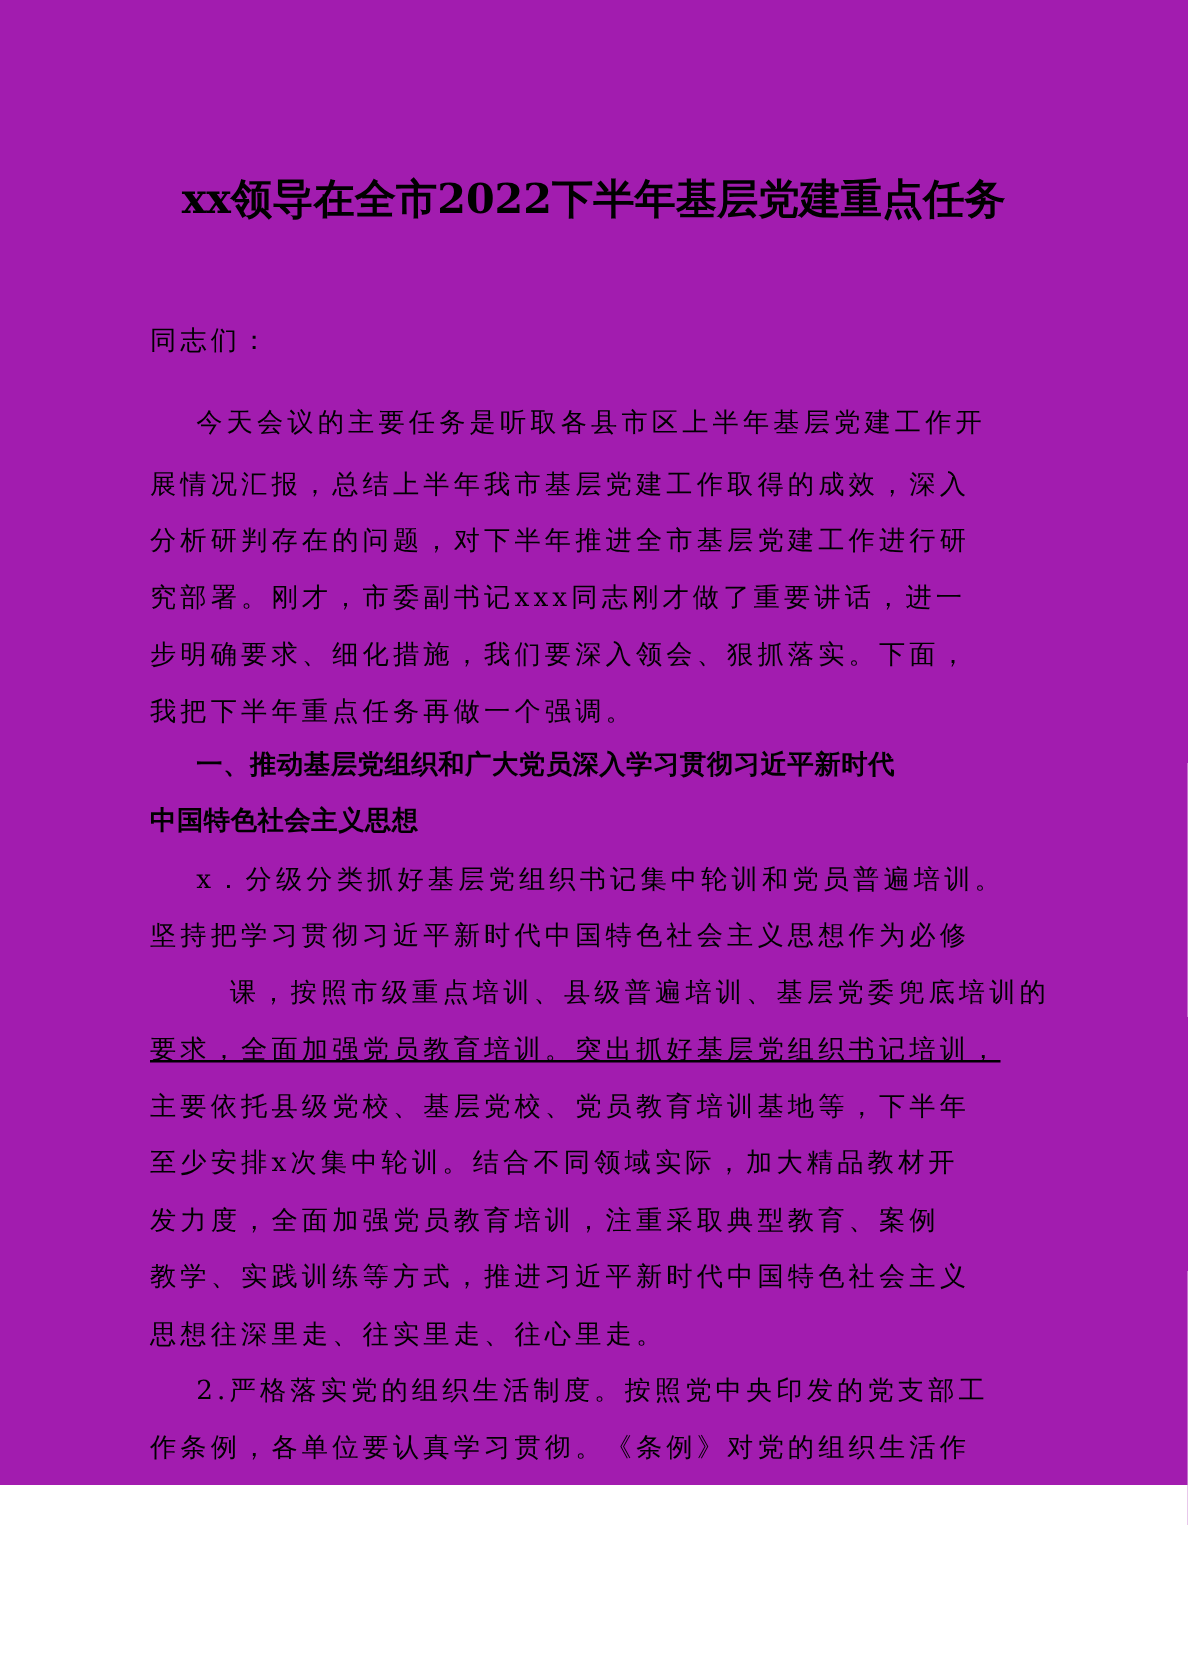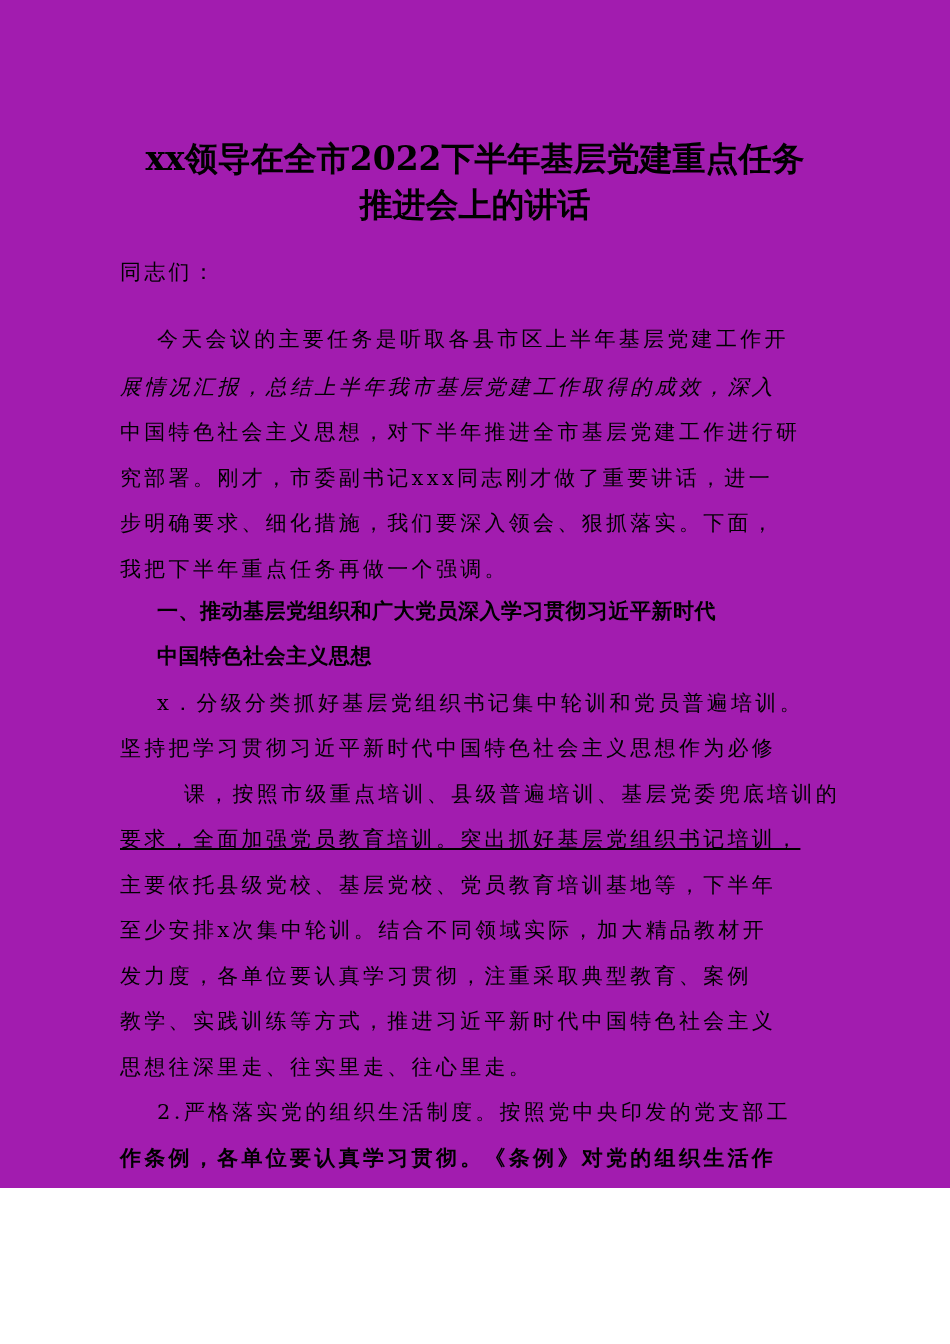--- a/index.html
+++ b/index.html
@@ -13,36 +13,35 @@
   .line { position: absolute; left: 120px; width: 720px; white-space: nowrap;
     font-family: "DejaVu Serif", "Liberation Serif", serif; font-size: 21px;
     line-height: 30px; letter-spacing: 3.3px; }
   .line.h { font-family: "DejaVu Sans", "Liberation Sans", sans-serif; font-weight: bold; letter-spacing: 0.5px; }
 </style>
 </head>
 <body>
 
 <div class="page">
   <div class="title l1">xx领导在全市2022下半年基层党建重点任务</div>
-  <div class="title l2">推进会上的讲话</div>
   <div id="body-lines">
       <div class="line" style="top: 257px; left: 120px;">同志们：</div>
       <div class="line" style="top: 326px; left: 157px; font-family: Liberation Mono, monospace;">今天会议的主要任务是听取各县市区上半年基层党建工作开</div>
-      <div class="line" style="top: 372px; left: 120px; font-style: italic;">展情况汇报，总结上半年我市基层党建工作取得的成效，深入</div>
-      <div class="line" style="top: 417px; left: 120px;">中国特色社会主义思想，对下半年推进全市基层党建工作进行研</div>
+      <div class="line" style="top: 372px; left: 120px;">展情况汇报，总结上半年我市基层党建工作取得的成效，深入</div>
+      <div class="line" style="top: 417px; left: 120px;">分析研判存在的问题，对下半年推进全市基层党建工作进行研</div>
       <div class="line" style="top: 463px; left: 120px;">究部署。刚才，市委副书记xxx同志刚才做了重要讲话，进一</div>
       <div class="line" style="top: 508px; left: 120px;">步明确要求、细化措施，我们要深入领会、狠抓落实。下面，</div>
       <div class="line" style="top: 554px; left: 120px;">我把下半年重点任务再做一个强调。</div>
       <div class="line h" style="top: 596px; left: 157px;">一、推动基层党组织和广大党员深入学习贯彻习近平新时代</div>
-      <div class="line h" style="top: 641px; left: 120px; margin-left: 37px;">中国特色社会主义思想</div>
+      <div class="line h" style="top: 641px; left: 120px;">中国特色社会主义思想</div>
       <div class="line" style="top: 688px; left: 157px;">x．分级分类抓好基层党组织书记集中轮训和党员普遍培训。</div>
       <div class="line" style="top: 733px; left: 120px;">坚持把学习贯彻习近平新时代中国特色社会主义思想作为必修</div>
       <div class="line" style="top: 779px; left: 120px; text-align: right;">课，按照市级重点培训、县级普遍培训、基层党委兜底培训的</div>
       <div class="line" style="top: 824px; left: 120px; text-decoration: underline;">要求，全面加强党员教育培训。突出抓好基层党组织书记培训，</div>
       <div class="line" style="top: 870px; left: 120px;">主要依托县级党校、基层党校、党员教育培训基地等，下半年</div>
       <div class="line" style="top: 915px; left: 120px;">至少安排x次集中轮训。结合不同领域实际，加大精品教材开</div>
-      <div class="line" style="top: 961px; left: 120px;">发力度，各单位要认真学习贯彻，注重采取典型教育、案例</div>
+      <div class="line" style="top: 961px; left: 120px;">发力度，全面加强党员教育培训，注重采取典型教育、案例</div>
       <div class="line" style="top: 1006px; left: 120px;">教学、实践训练等方式，推进习近平新时代中国特色社会主义</div>
       <div class="line" style="top: 1052px; left: 120px;">思想往深里走、往实里走、往心里走。</div>
       <div class="line" style="top: 1097px; left: 157px;">2.严格落实党的组织生活制度。按照党中央印发的党支部工</div>
-      <div class="line" style="top: 1143px; left: 120px; font-weight: bold;">作条例，各单位要认真学习贯彻。《条例》对党的组织生活作</div>
+      <div class="line" style="top: 1143px; left: 120px;">作条例，各单位要认真学习贯彻。《条例》对党的组织生活作</div>
     </div>
 </div>
 
 </body></html>

